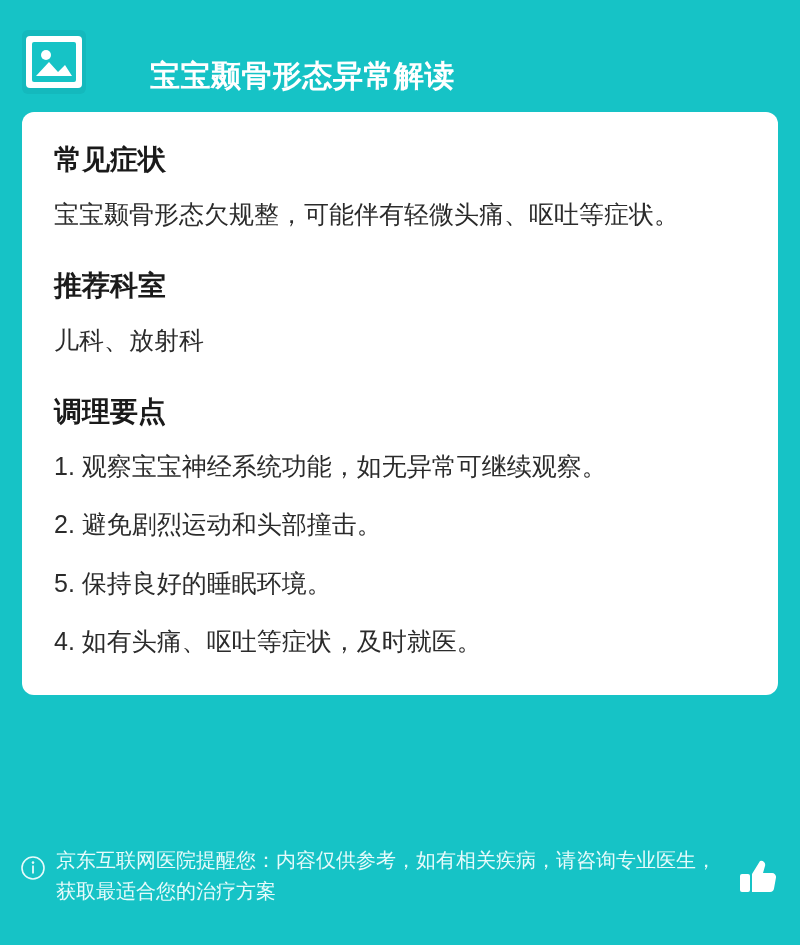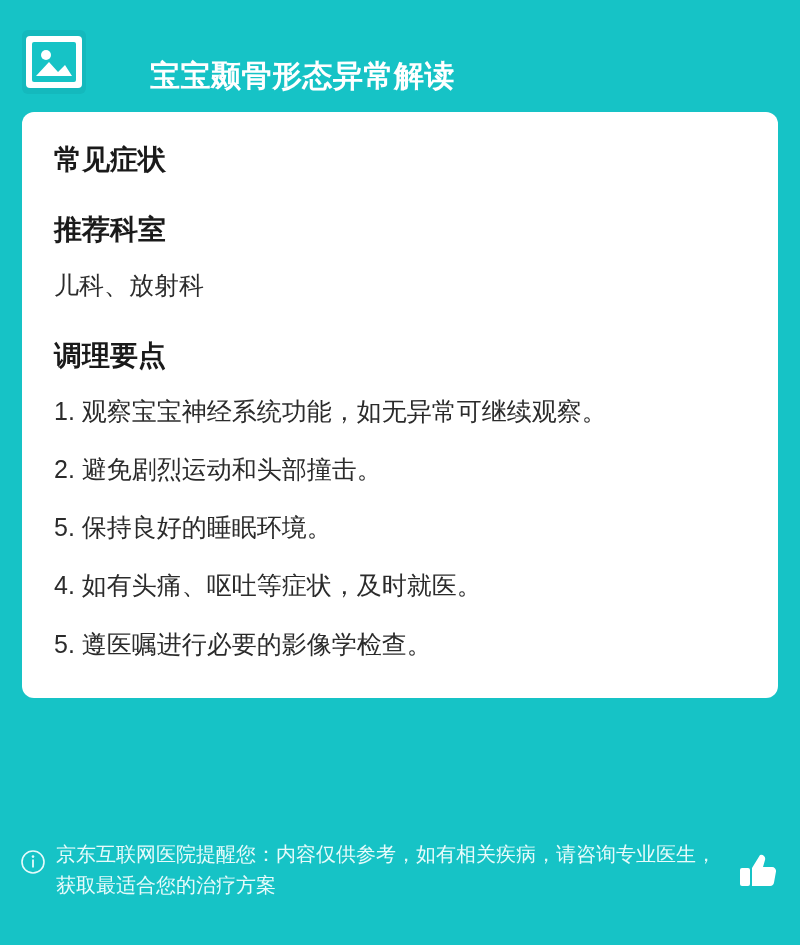--- a/index.html
+++ b/index.html
@@ -83,21 +83,21 @@
     color: #2b2b2b;
     line-height: 1.45;
     margin-bottom: 22px;
   }
   .steps li:last-child {
     margin-bottom: 0;
   }
   .footer {
     position: absolute;
     left: 0;
-    bottom: 16px;
+    bottom: 10px;
     width: 800px;
     height: 104px;
     box-sizing: border-box;
     padding: 14px 20px 0 20px;
     display: flex;
     align-items: flex-start;
   }
   .footer-icon {
     flex: 0 0 auto;
     width: 26px;
@@ -131,31 +131,31 @@
       <circle cx="24" cy="25" r="5" fill="#ffffff"></circle>
       <path d="M14 46 L27 32 L36 42 L43 35 L50 46 Z" fill="#ffffff"></path>
     </svg>
   </div>
 
   <h1 class="title">宝宝颞骨形态异常解读</h1>
 
   <div class="card">
 
     <h2 class="section-heading">常见症状</h2>
+    <p class="body-text">宝宝颞骨形态欠规整，可能伴有轻微头痛、呕吐等症状。</p>
 
     <h2 class="section-heading tight">推荐科室</h2>
     <p class="dept-text">儿科、放射科</p>
 
     <h2 class="section-heading tight">调理要点</h2>
     <ul class="steps">
       <li>1. 观察宝宝神经系统功能，如无异常可继续观察。</li>
       <li>2. 避免剧烈运动和头部撞击。</li>
       <li>5. 保持良好的睡眠环境。</li>
       <li>4. 如有头痛、呕吐等症状，及时就医。</li>
-      <li>5. 遵医嘱进行必要的影像学检查。</li>
     </ul>
 
   </div>
 
   <div class="footer">
     <div class="footer-icon">
       <svg width="26" height="26" viewBox="0 0 26 26" aria-hidden="true">
         <circle cx="13" cy="13" r="11" fill="none" stroke="#e7fbfb" stroke-width="1.6"></circle>
         <rect x="12.1" y="10.5" width="1.8" height="8" fill="#e7fbfb"></rect>
         <circle cx="13" cy="7.6" r="1.3" fill="#e7fbfb"></circle>

